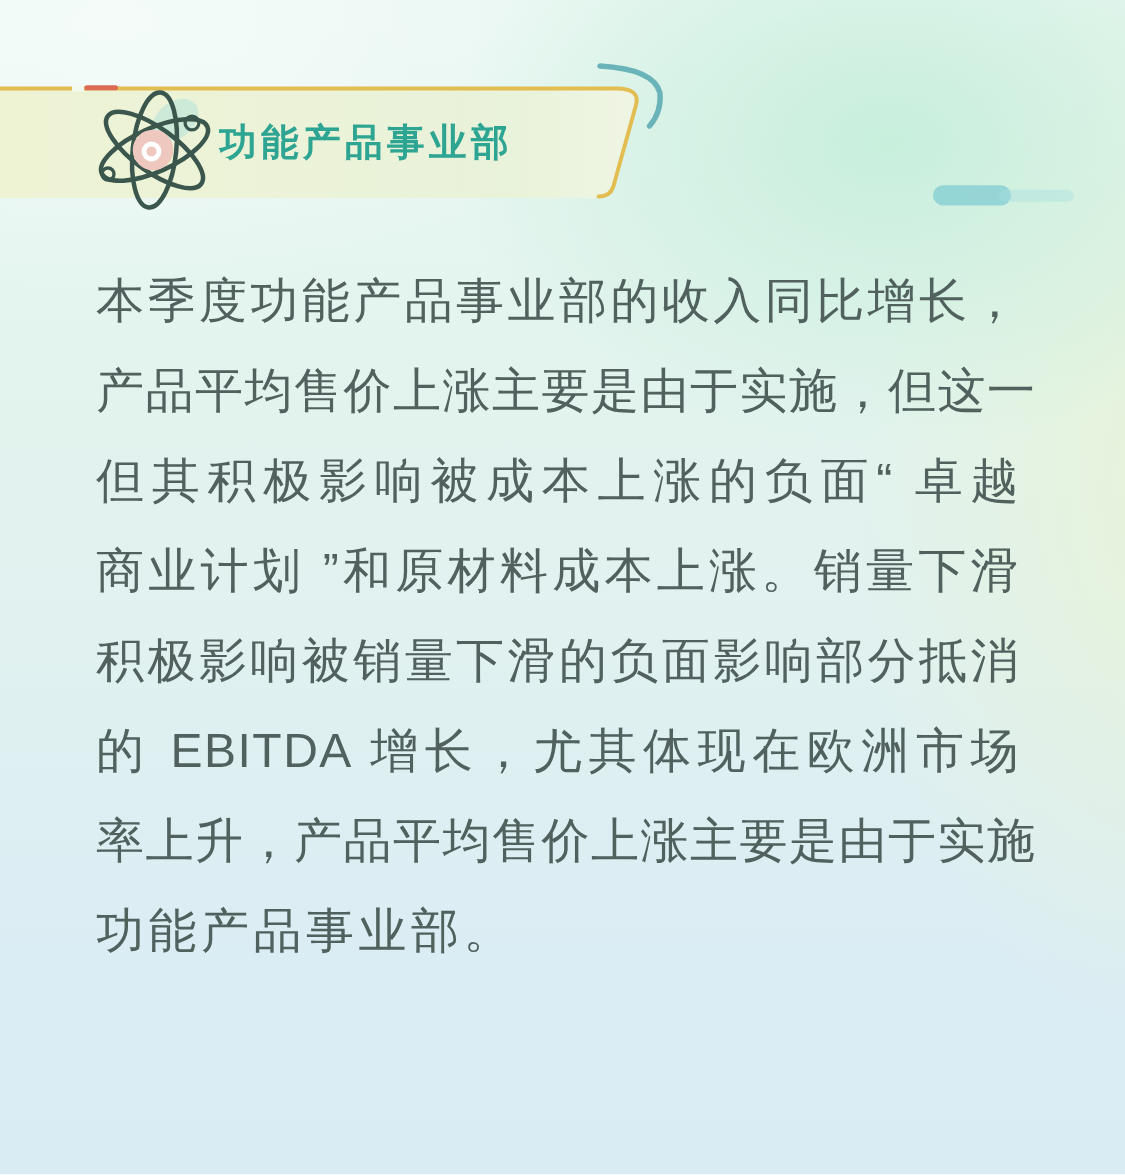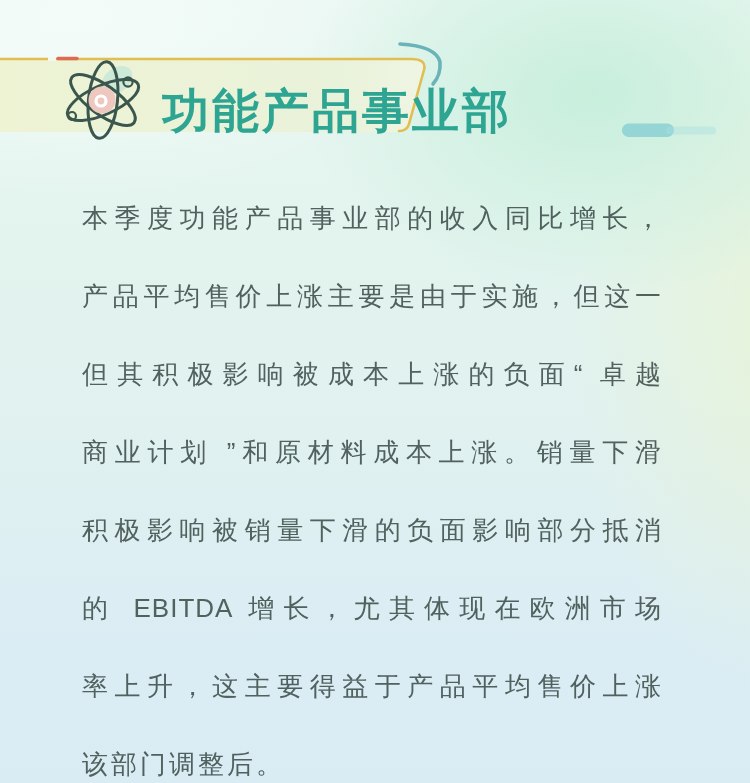--- a/index.html
+++ b/index.html
@@ -16,32 +16,32 @@
       radial-gradient(ellipse 430px 300px at 79% 12%, rgba(198,238,219,.95), rgba(198,238,219,0) 68%),
       radial-gradient(ellipse 300px 520px at 104% 42%, rgba(231,243,214,.85), rgba(231,243,214,0) 70%),
       radial-gradient(ellipse 520px 260px at 10% 2%, rgba(245,252,249,.95), rgba(245,252,249,0) 70%),
       linear-gradient(180deg,#e9f7f2 0%,#e3f4ee 30%,#e0f1f0 55%,#dbedf4 82%,#d9ecf4 100%);
   }
   .header-art{
     position:absolute;left:0;top:0;
   }
   .title{
     position:absolute;left:146px;top:74px;
-    margin:16px;
-    font-size:47px;line-height:42px;
+    margin:0;
+    font-size:25px;line-height:42px;
     font-weight:bold;
     letter-spacing:3px;
     color:#2ea592;
   }
   .article{
     position:absolute;left:64px;top:170px;width:616px;
   }
   .article .line{
-    margin:18px;
-    font-size:26px;
+    margin:0;
+    font-size:32px;
     line-height:60px;
     color:#50615e;
     letter-spacing:1px;
     text-align:justify;
     text-align-last:justify;
     text-justify:inter-character;
     white-space:nowrap;
   }
   .article .line.last{
     text-align-last:left;
@@ -94,17 +94,17 @@
 
   <h1 class="title">功能产品事业部</h1>
 
   <div class="article">
     <p class="line">本季度功能产品事业部的收入同比增长，</p>
     <p class="line">产品平均售价上涨主要是由于实施，但这一</p>
     <p class="line">但其积极影响被成本上涨的负面“ 卓越</p>
     <p class="line">商业计划 ”和原材料成本上涨。销量下滑</p>
     <p class="line">积极影响被销量下滑的负面影响部分抵消</p>
     <p class="line">的 EBITDA 增长，尤其体现在欧洲市场</p>
-    <p class="line">率上升，这主要得益于产品平均售价上涨</p>
-    <p class="line last">该部门调整后。</p>
+    <p class="line">率上升，产品平均售价上涨主要是由于实施</p>
+    <p class="line last">功能产品事业部。</p>
   </div>
 
 </div>
 
 </body></html>

